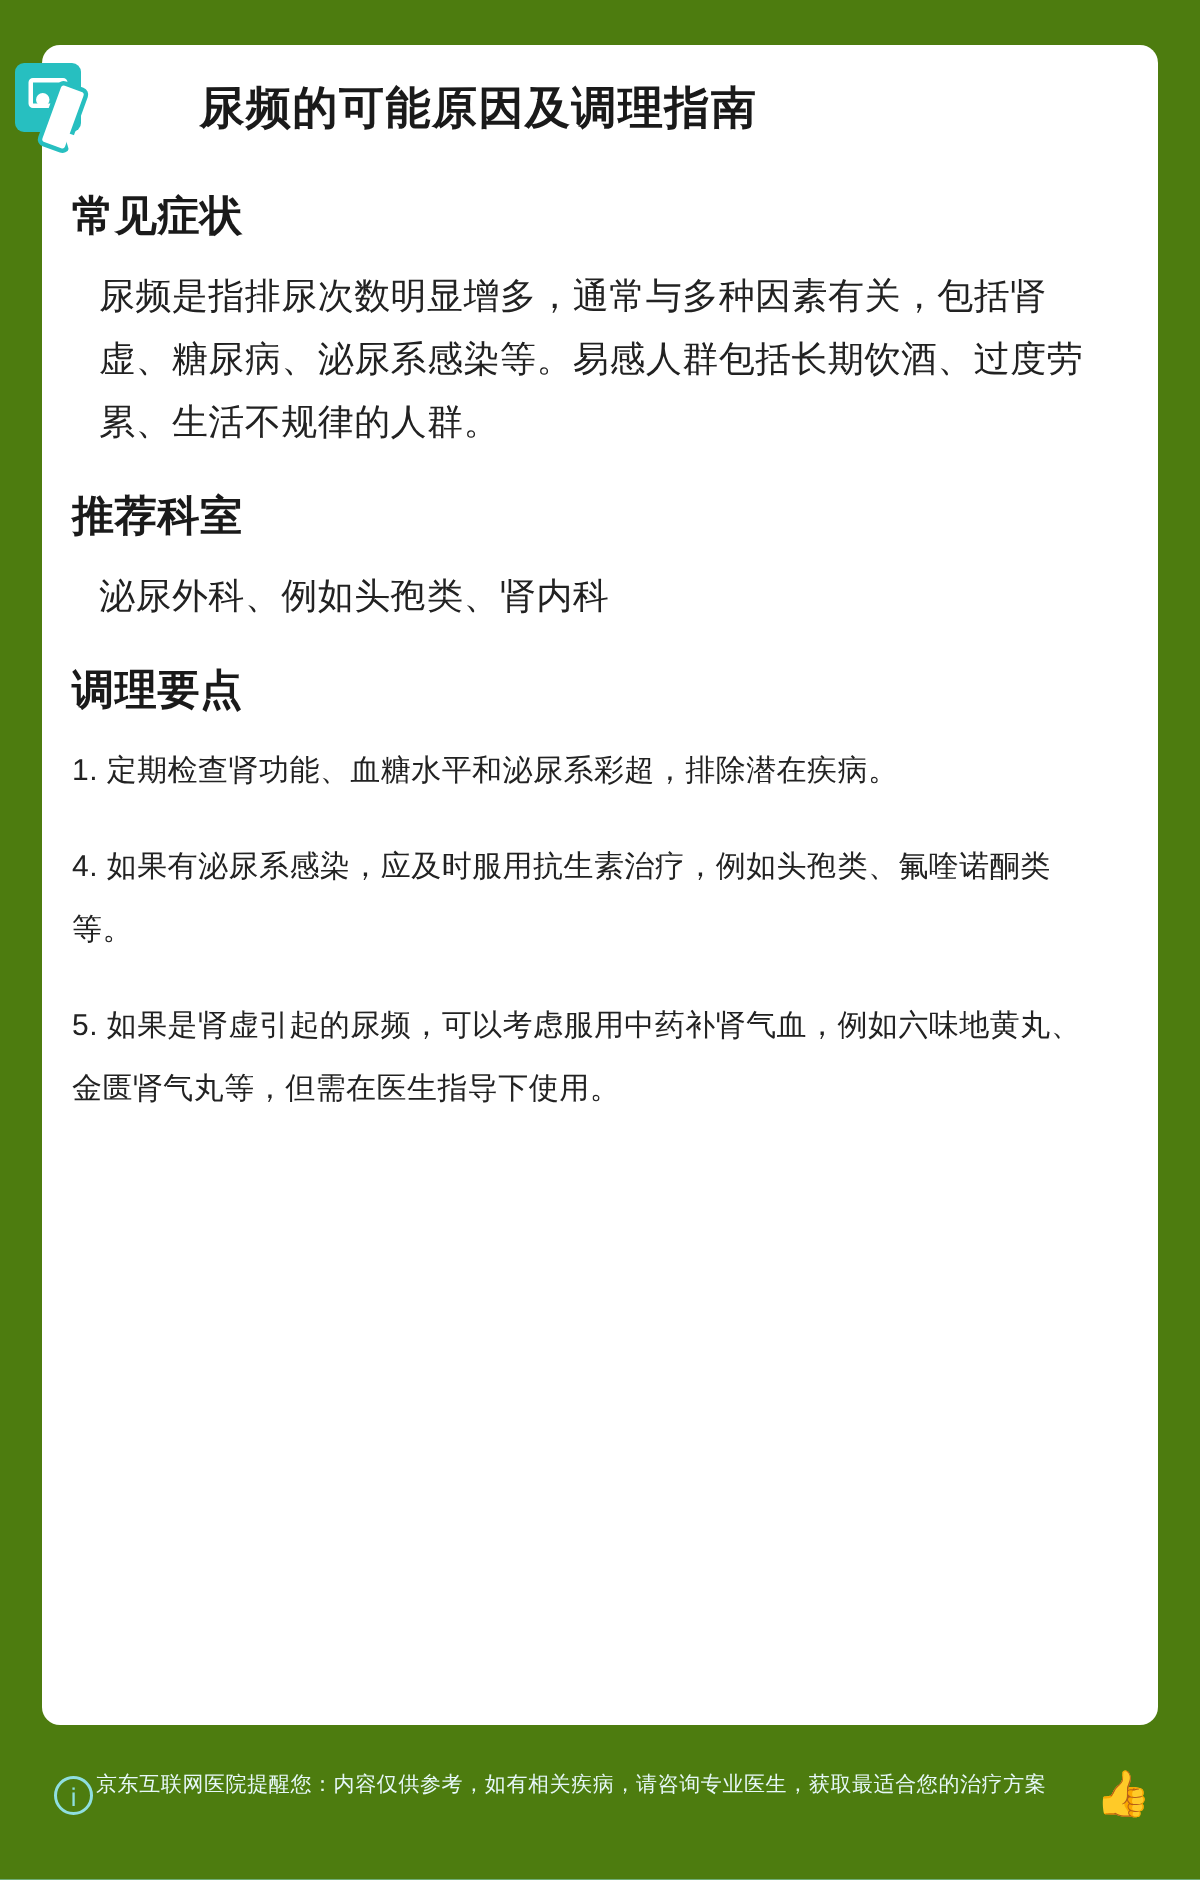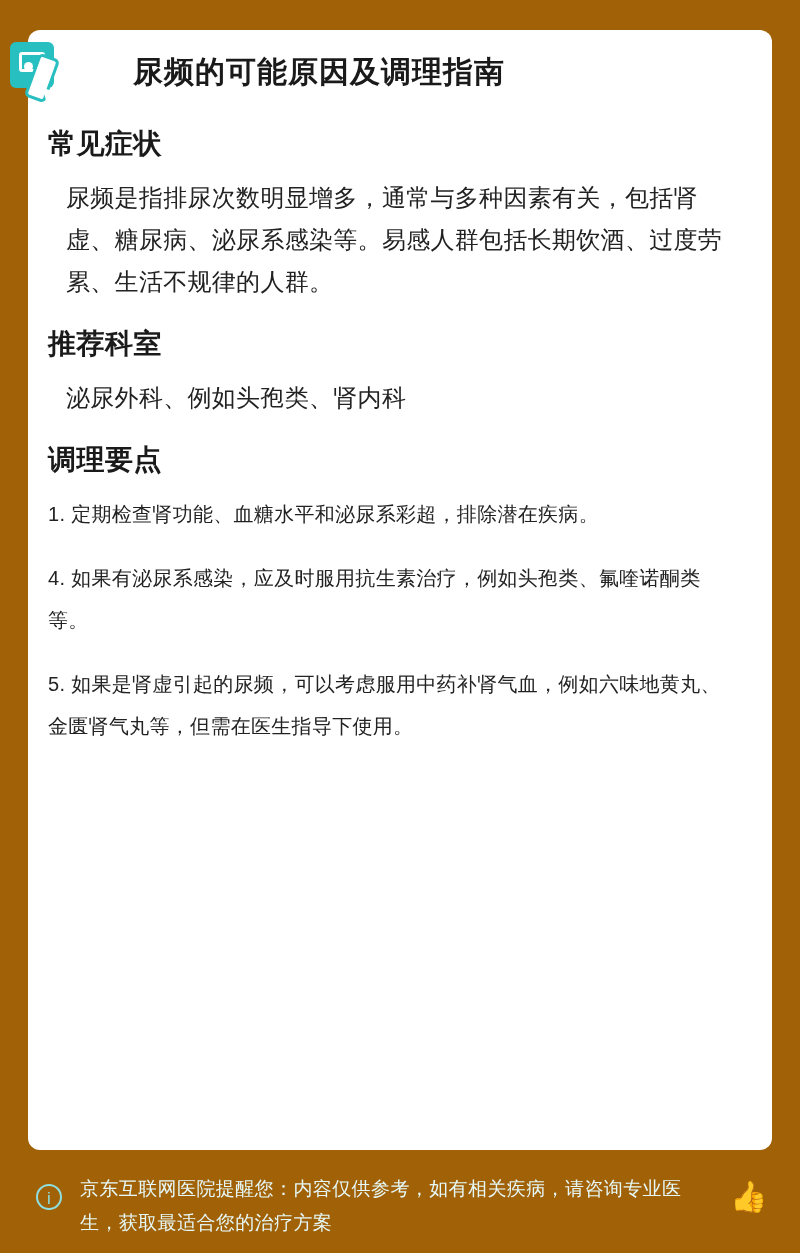--- a/index.html
+++ b/index.html
@@ -10,21 +10,21 @@
     width: 800px;
     height: 1253px;
     background: #27bfc0;
     font-family: "Liberation Sans", sans-serif;
     overflow: hidden;
   }
   .page {
     position: relative;
     width: 800px;
     height: 1253px;
-    background: #a16207;
+    background: #4d7c0f;
     box-sizing: border-box;
   }
   .card {
     position: absolute;
     left: 28px;
     top: 30px;
     width: 744px;
     height: 1120px;
     background: #ffffff;
     border-radius: 12px;
@@ -149,24 +149,24 @@
     border-radius: 50%;
     border: 2px solid #8fdfe0;
     color: #8fdfe0;
     font-size: 17px;
     line-height: 26px;
     text-align: center;
     box-sizing: border-box;
   }
   .footer-text {
     position: absolute;
-    left: 52px;
+    left: 36px;
     top: 12px;
     width: 640px;
-    font-size: 19px;
+    font-size: 14px;
     line-height: 34px;
     color: #e6f8f8;
     letter-spacing: 0.4px;
   }
   .thumb {
     position: absolute;
     right: 8px;
     top: 20px;
     width: 34px;
     height: 34px;

